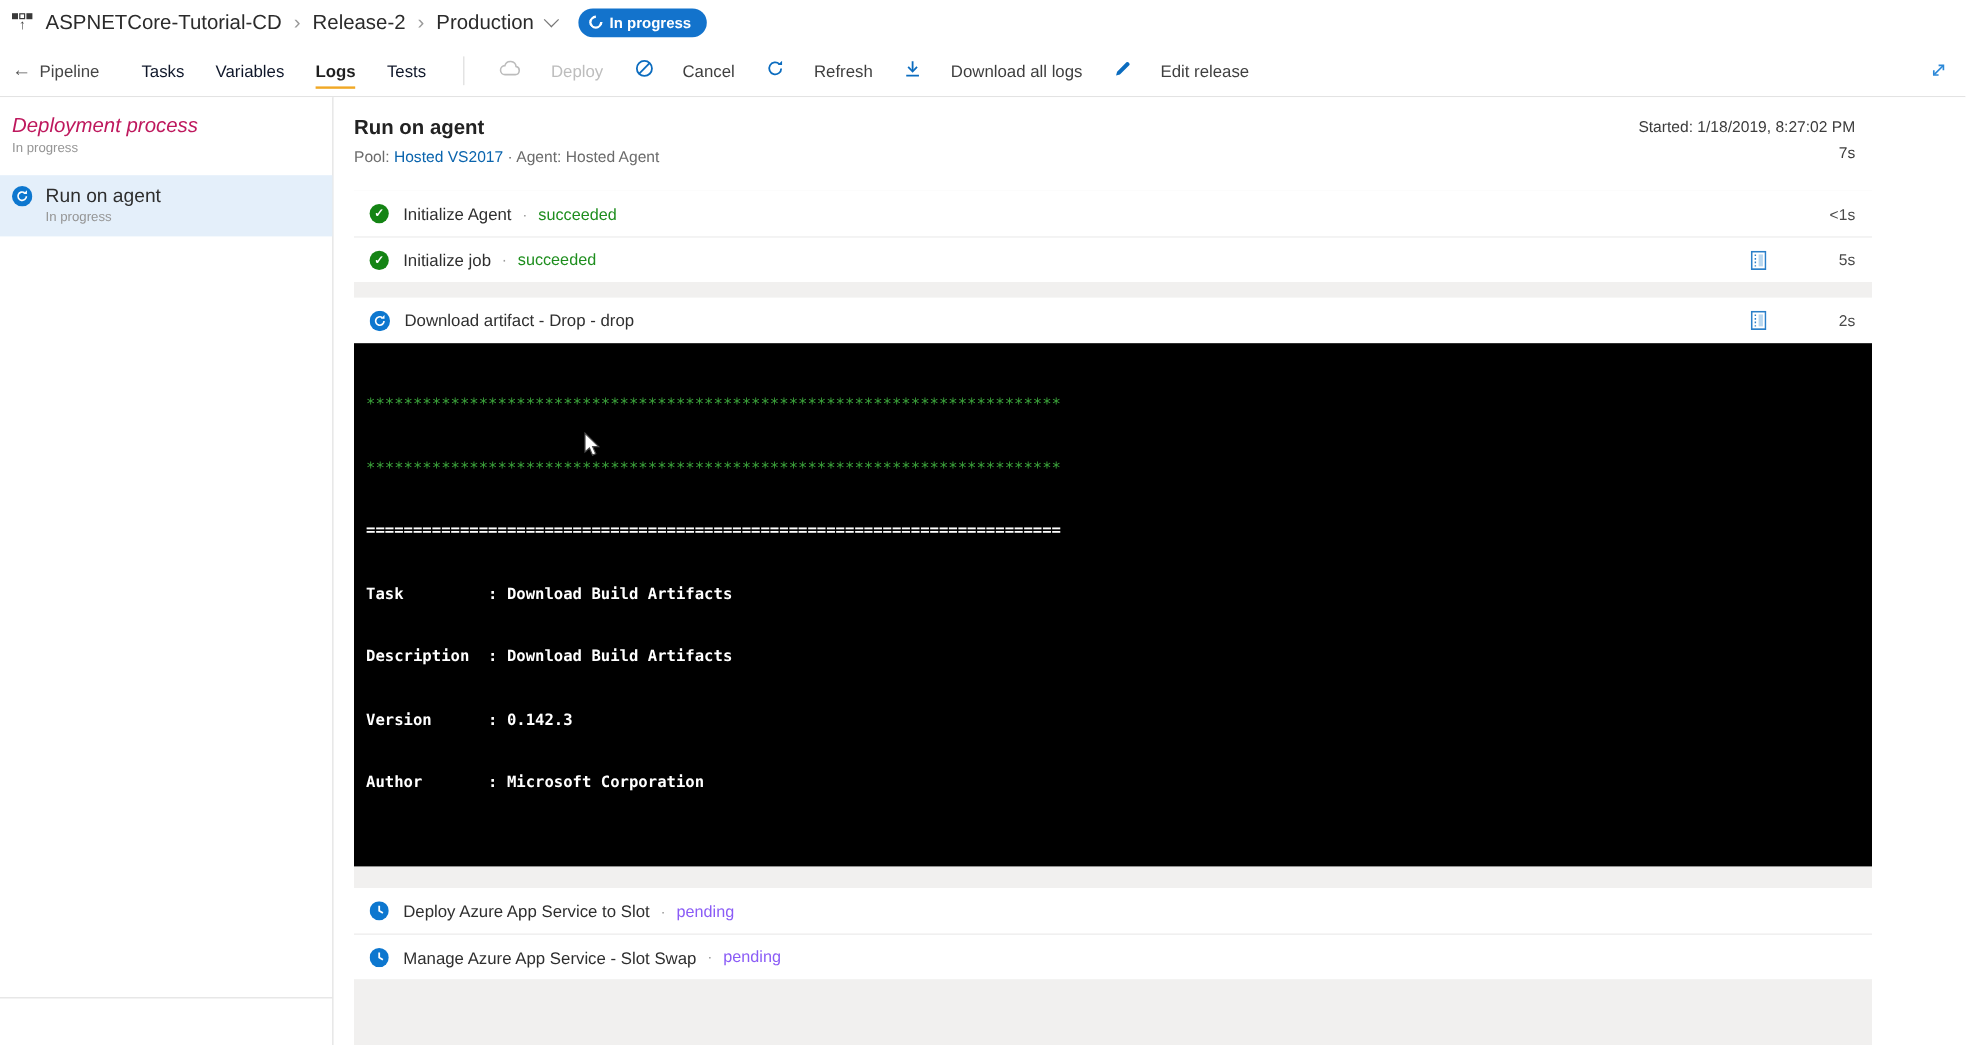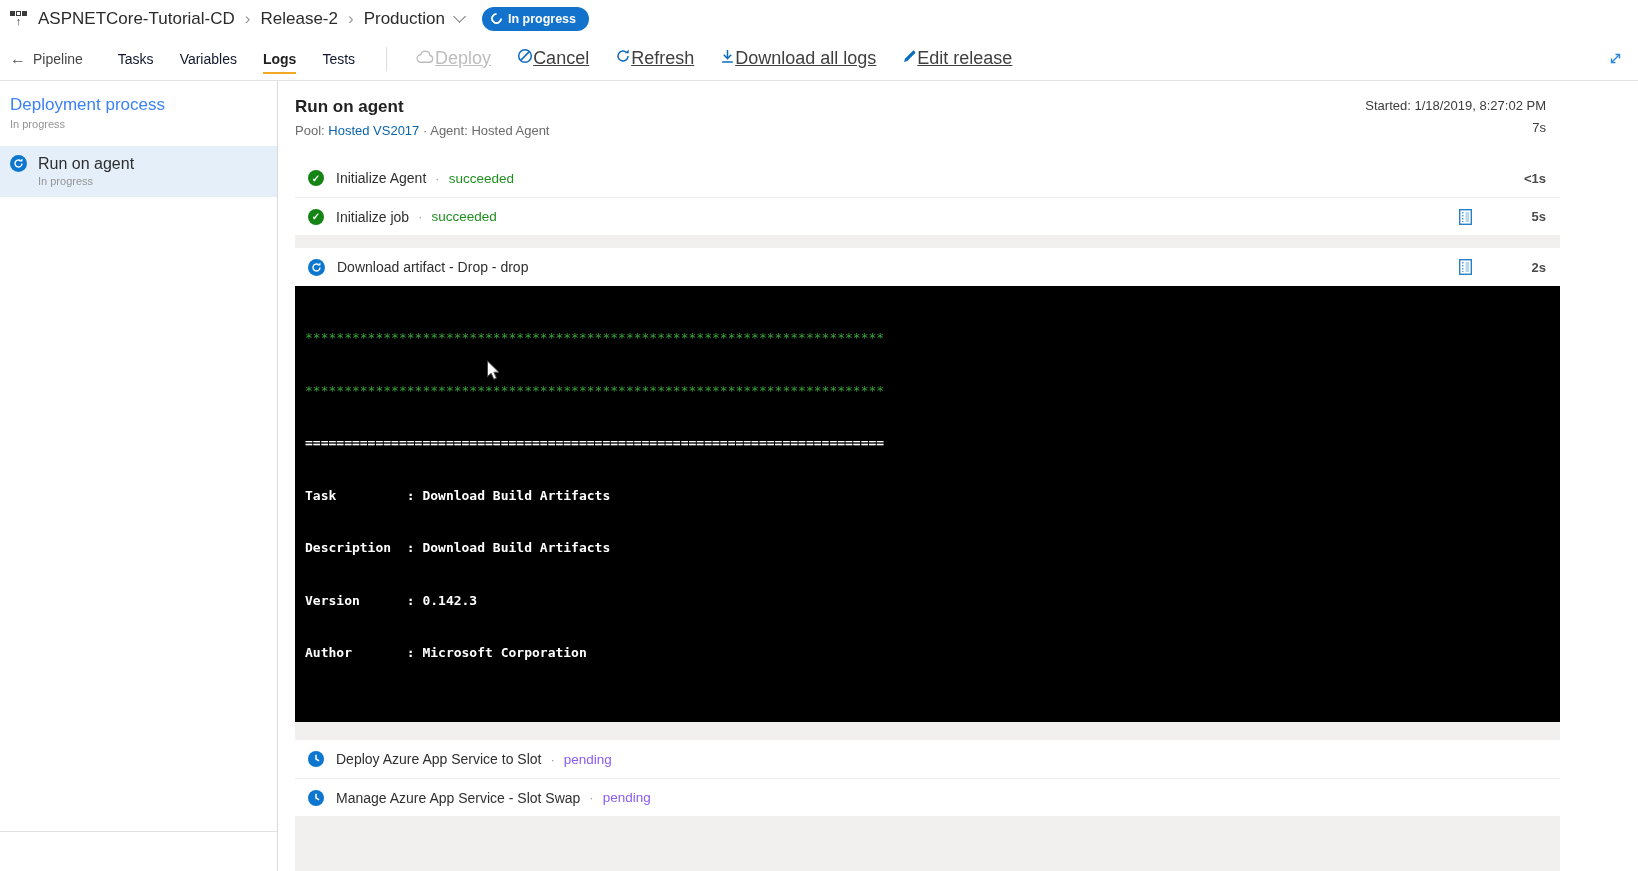--- a/index.html
+++ b/index.html
@@ -28,29 +28,29 @@
 
   
   .toolbar { height:44px; display:flex; align-items:center; padding-left:10px; border-bottom:1px solid #e3e3e3; position:relative; }
   .back { display:flex; align-items:center; gap:7px; font-size:14px; color:#464646; cursor:pointer; }
   .back .arrow { font-size:16px; color:#555; }
   .tabs { display:flex; margin-left:22px; }
   .tab { font-size:14px; color:#0f172a; padding:12px 13px; position:relative; cursor:pointer; }
   .tab.active { font-weight:bold; color:#1f1f1f; }
   .tab.active::after { content:""; position:absolute; left:13px; right:13px; bottom:5px; height:2px; background:#f1a825; }
   .tb-divider { width:1px; height:24px; background:#dcdcdc; margin:0 16px 0 18px; }
-  .tb-btn { display:flex; align-items:center; gap:0; font-size:18px; color:#3f3f3f; padding:0 13px; height:32px; cursor:pointer;text-decoration:underline; }
+  .tb-btn { display:flex; align-items:center; gap:24px; font-size:14px; color:#3f3f3f; padding:0 13px; height:32px; cursor:pointer; }
   .tb-btn.disabled { color:#bdbdbd; cursor:default; }
   .expand-btn { position:absolute; right:14px; top:13px; cursor:pointer; }
 
   
   .page-body { display:flex; height:790px; }
   .sidebar { width:278px; border-right:1px solid #d9d9d9; position:relative; background:#fff; }
   .side-heading { padding:14px 10px 0 10px; }
-  .side-heading-title { font-size:17px; color:#3b82f6; }
+  .side-heading-title { font-size:17px; color:#be185d;font-style:italic; }
   .side-status { font-size:11px; color:#959595; margin-top:3px; }
   .side-item { margin-top:16px; background:#e4effa; padding:9px 10px 10px 10px; display:flex; gap:11px; cursor:pointer; }
   .side-item-title { font-size:16px; color:#2e2e2e; }
   .side-item .side-status { margin-top:2px; }
   .sidebar-bottom-line { position:absolute; left:0; right:0; top:750px; border-top:1px solid #e2e2e2; }
 
   .main { flex:1; position:relative; background:#fff; }
   .main-header { padding:16px 0 0 17px; position:relative; }
   .main-title { font-size:17px; font-weight:700; color:#222; }
   .pool-line { font-size:13px; color:#6b6b6b; margin-top:6px; }
@@ -64,21 +64,21 @@
   .step-row + .step-row { border-top:1px solid #ededed; }
   .group-gap { height:13px; }
   .group-gap.tall { height:18px; }
   .icon-check { width:16px; height:16px; min-width:16px; border-radius:50%; background:#148414; color:#fff;
                 font-size:10px; font-weight:bold; display:flex; align-items:center; justify-content:center; }
   .step-name { font-size:14px; color:#2f2f2f; margin-left:12px; }
   .dot { color:#9a9a9a; margin:0 9px; font-size:13px; }
   .status { font-size:13.5px; }
   .status.succeeded { color:#1e8e1e; }
   .status.pending { color:#8b5cf6; }
-  .row-right { margin-left:auto; display:flex; align-items:center;font-weight:bold; }
+  .row-right { margin-left:auto; display:flex; align-items:center; }
   .log-btn { margin-right:42px; cursor:pointer; display:flex; }
   .duration { font-size:13px; color:#4a4a4a; min-width:32px; text-align:right; }
 
   
   .console { height:436px; background:#000; padding:8px 10px; overflow:hidden;
              font-family:"DejaVu Sans Mono", monospace; font-size:13px; line-height:17.5px; white-space:pre; }
   .console .green { color:#3aa13a; }
   .console .white { color:#ffffff; font-weight:bold; }
 
   .cursor { position:absolute; left:486px; top:360px; z-index:10; }

